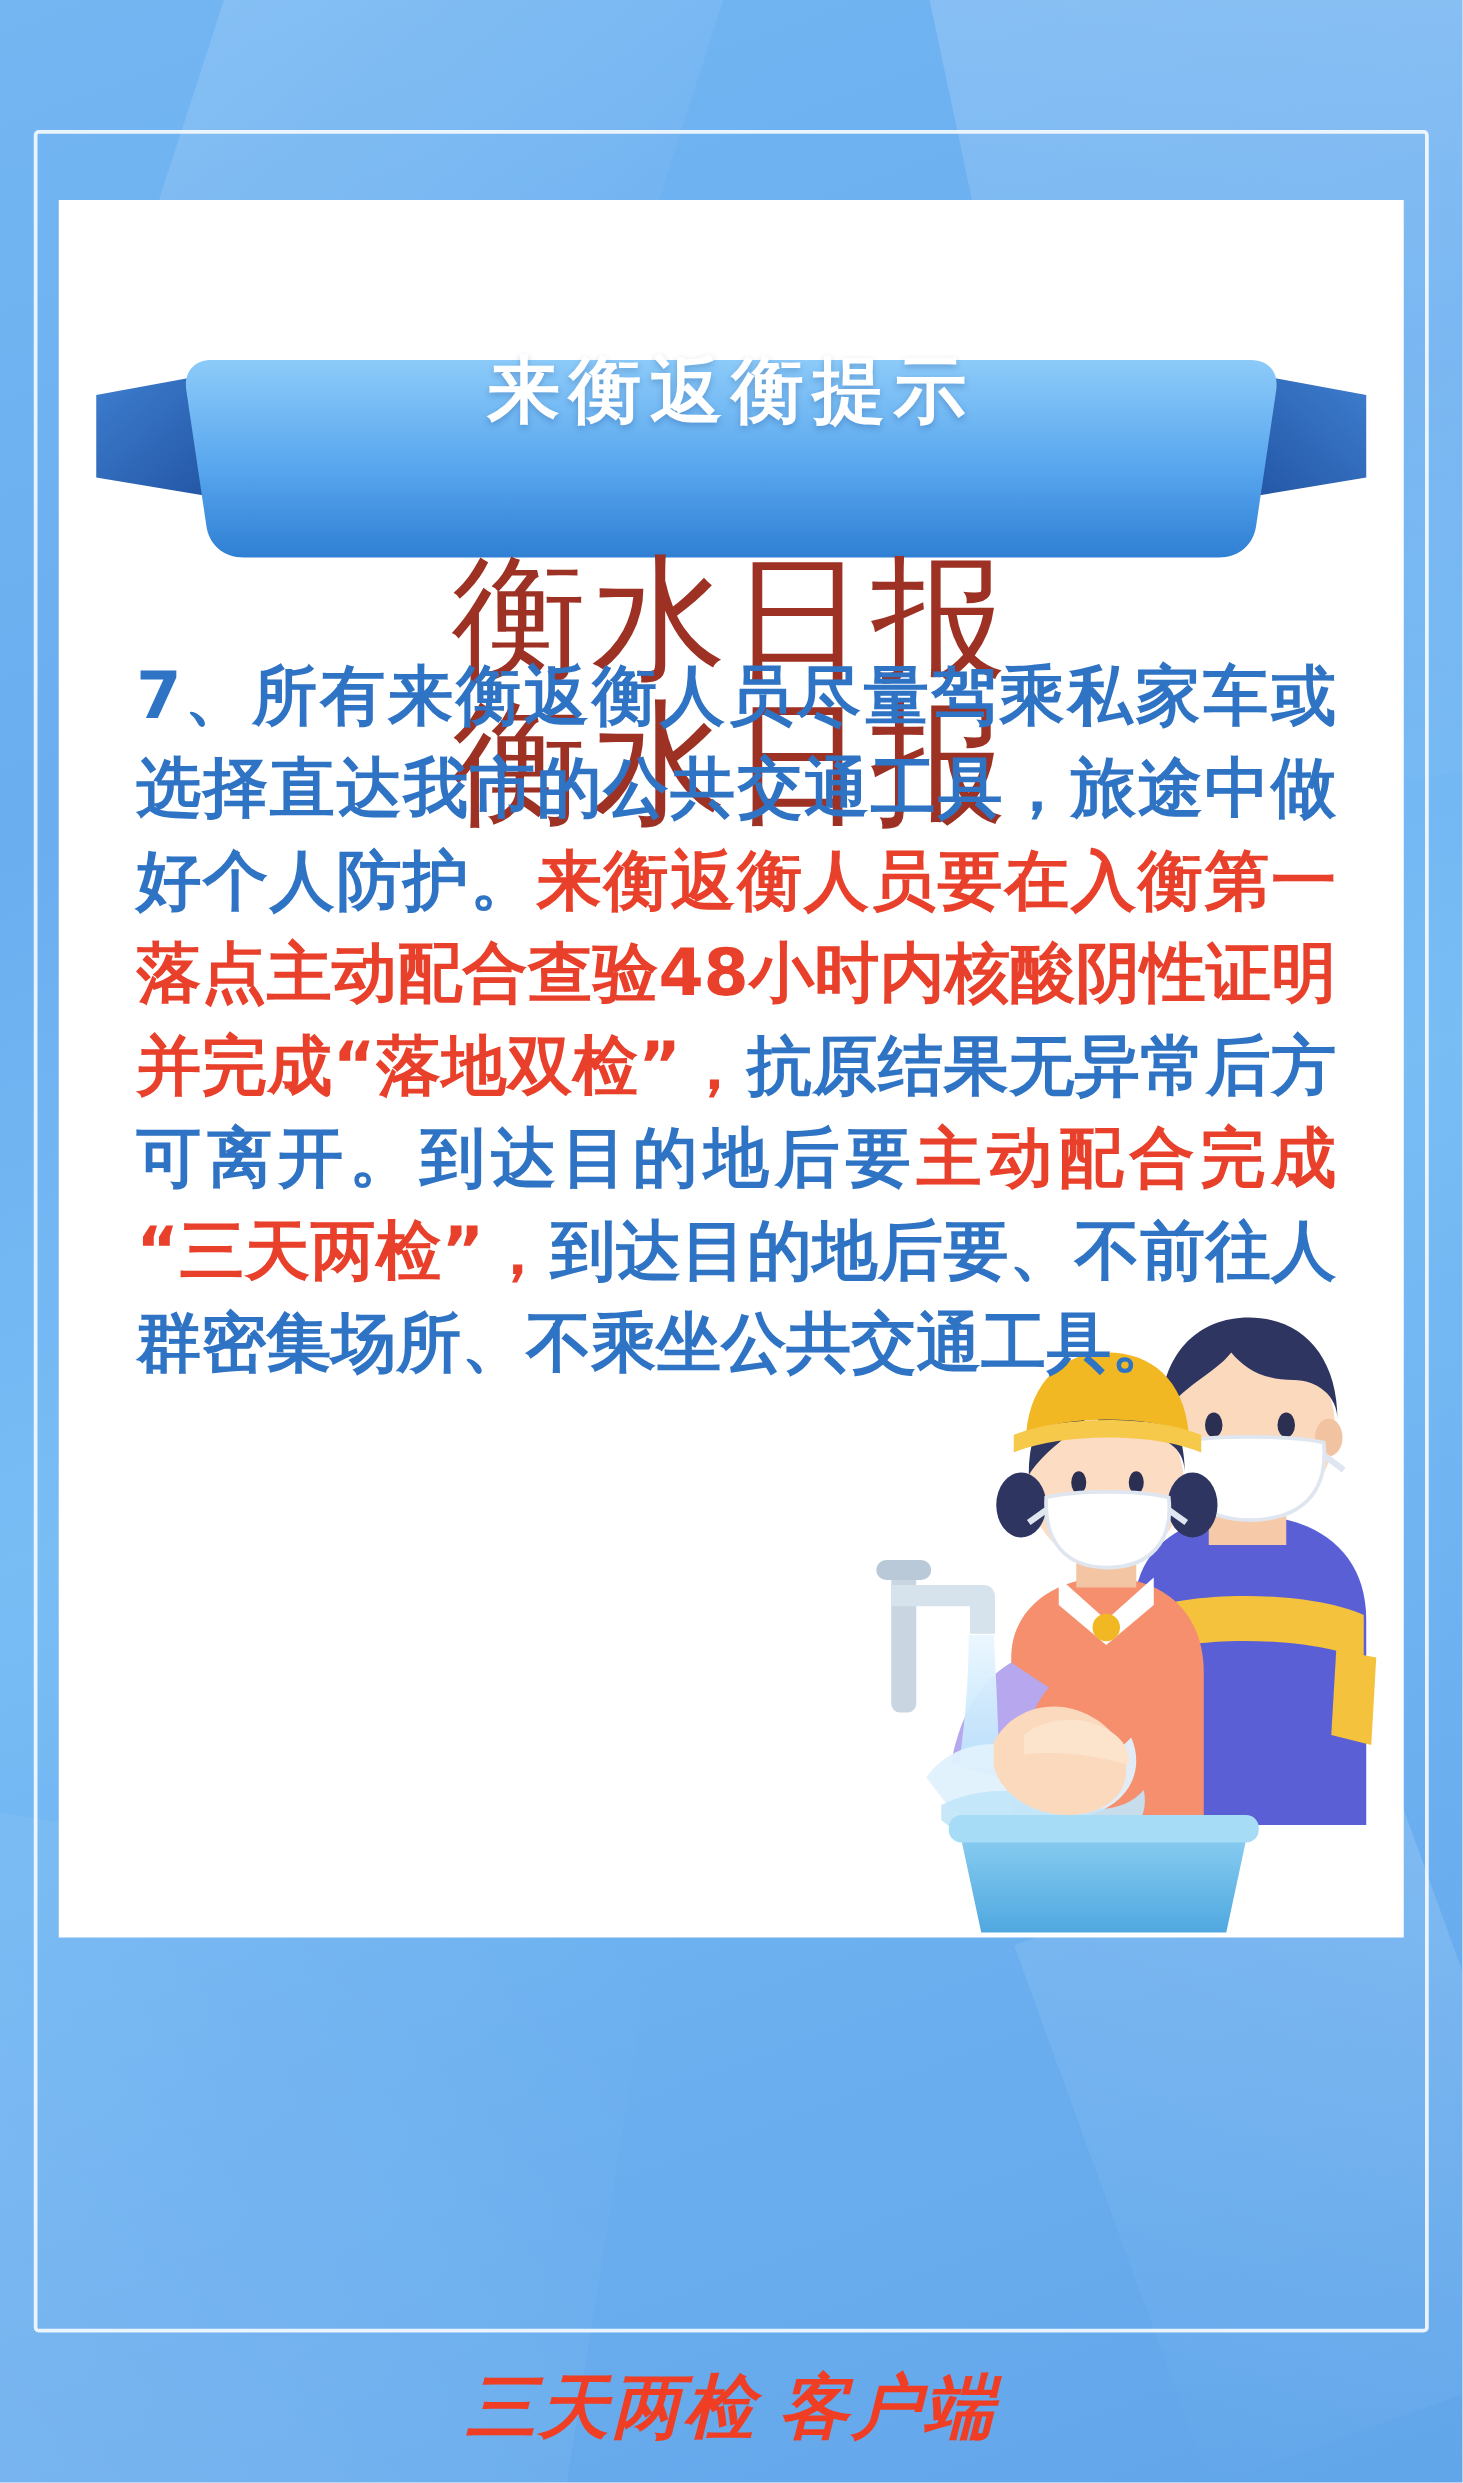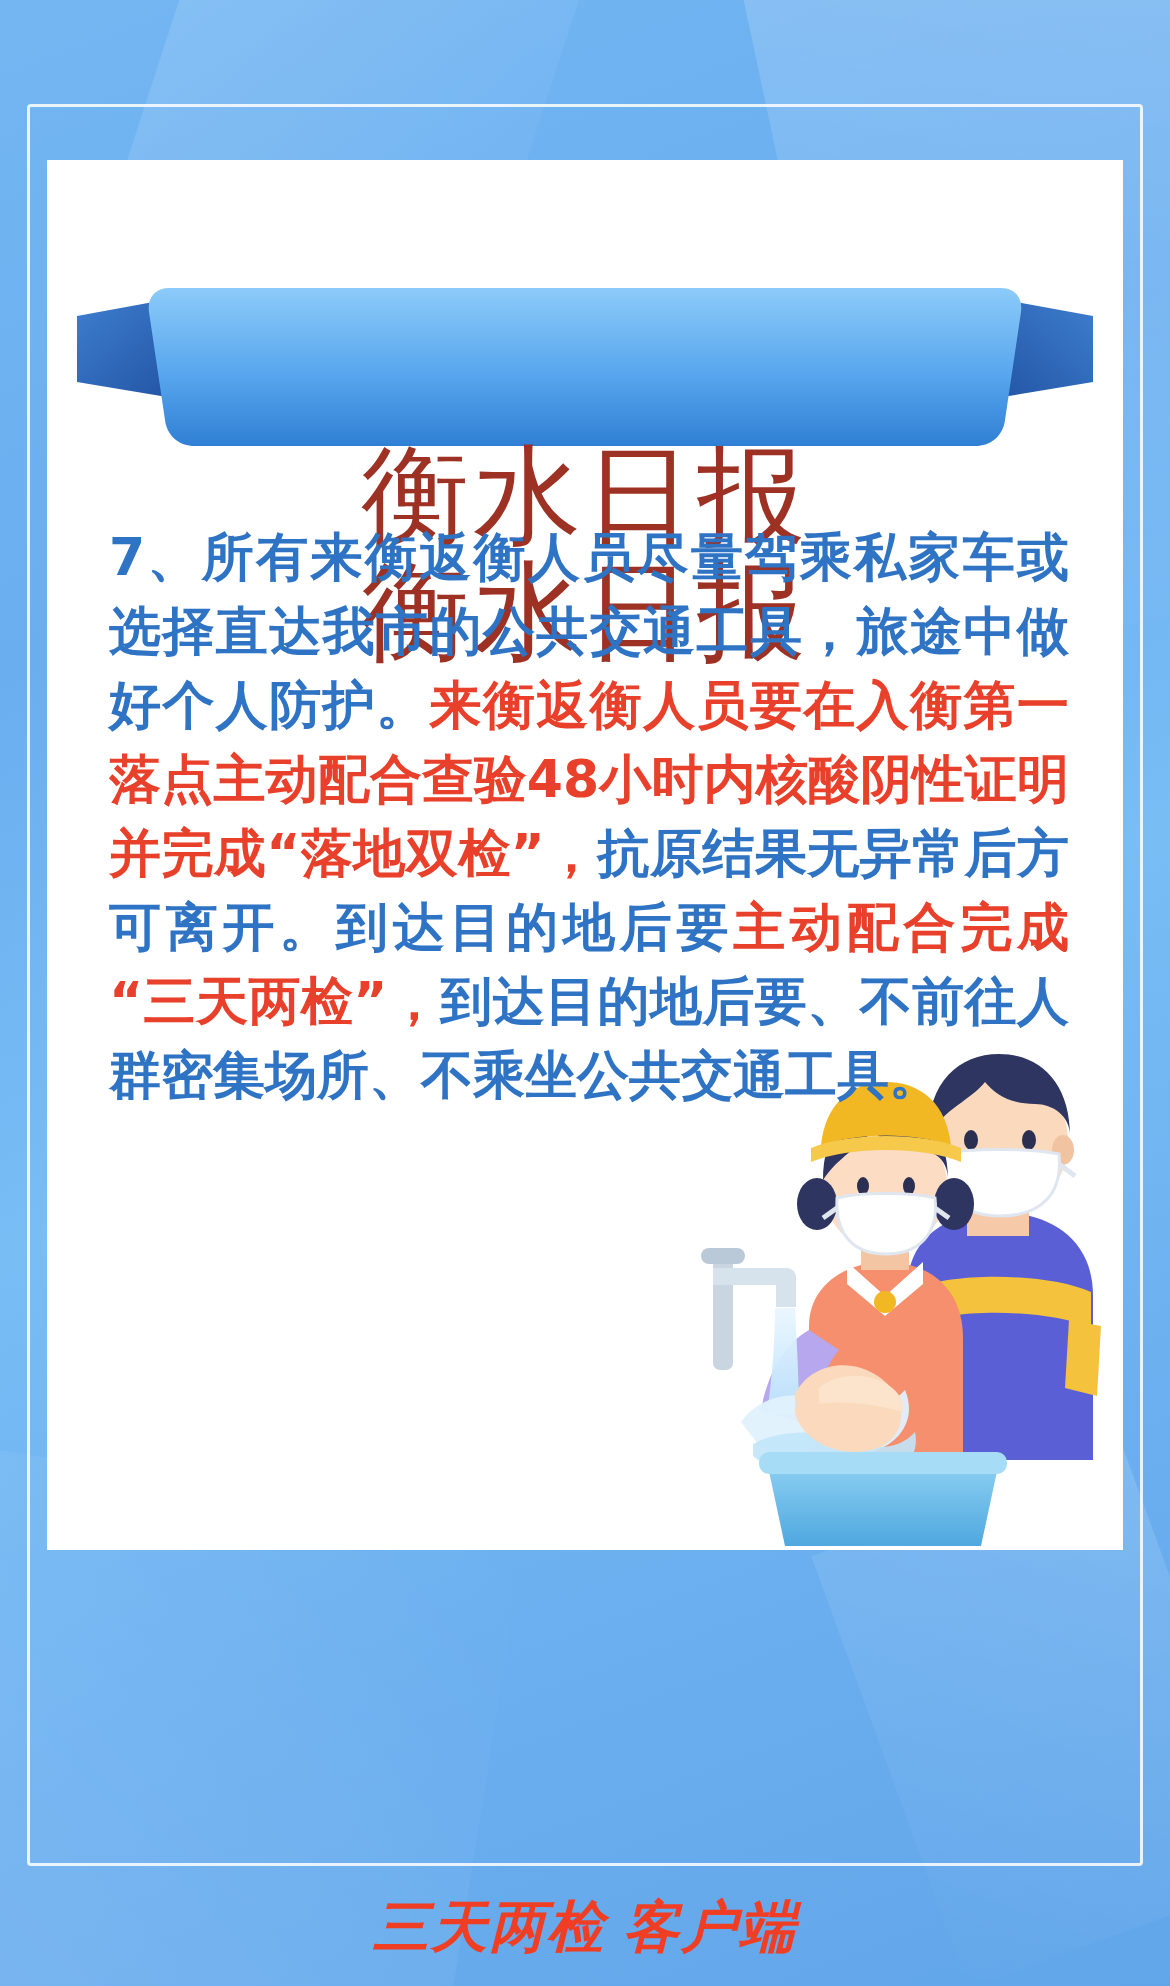--- a/index.html
+++ b/index.html
@@ -141,20 +141,21 @@
 
       <path d="M1046 46 L926 24 L926 132 L1046 112 Z" fill="url(#gFoldR)"></path>
 
       <path d="M122 18 H954 C968 18 976 28 974 42
                L958 150 C956 166 944 176 928 176
                H148 C132 176 120 166 118 150
                L102 42 C100 28 108 18 122 18 Z" fill="url(#gBanner)"></path>
     </svg>
   </div>
 
+  <div class="banner-title">来衡返衡提示</div>
 
   <div class="headline">
     <div class="l1">衡水日报</div>
     <div class="l2">衡水日报</div>
   </div>
 
   <div class="illus">
     <svg viewBox="0 0 470 560" aria-hidden="true">
       <defs>
         <linearGradient id="gWater" x1="0" y1="0" x2="0" y2="1">

